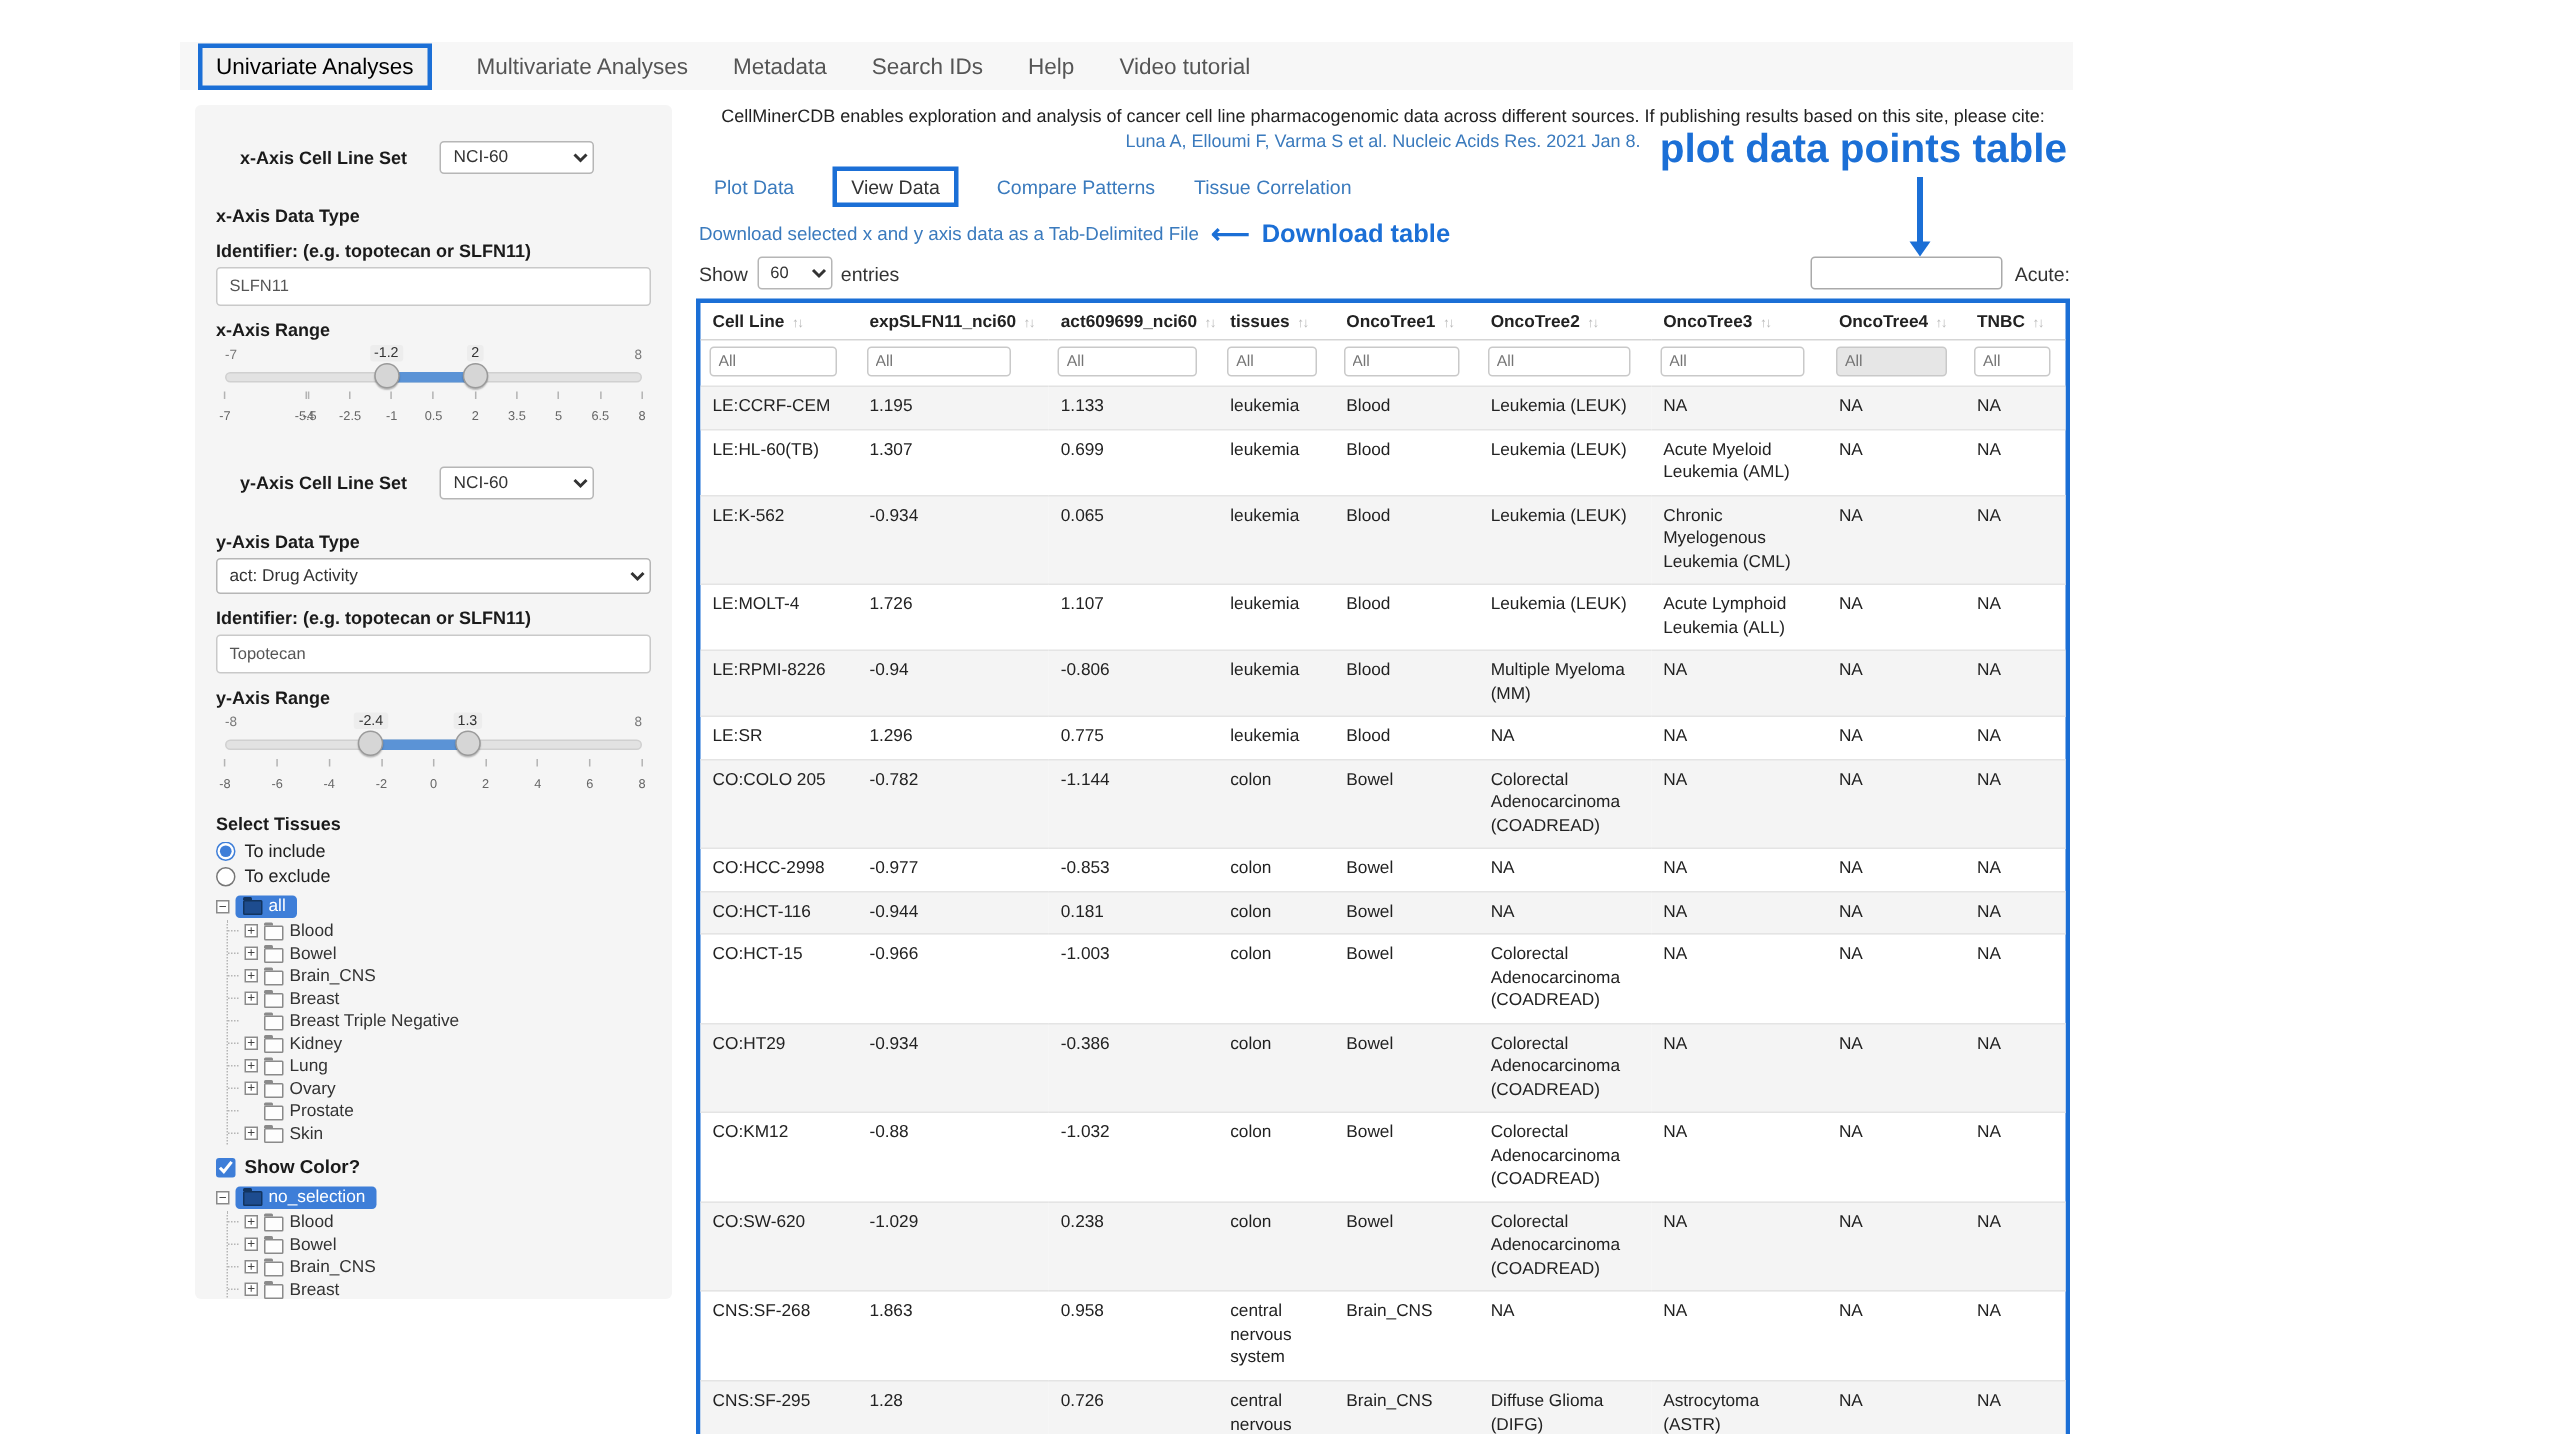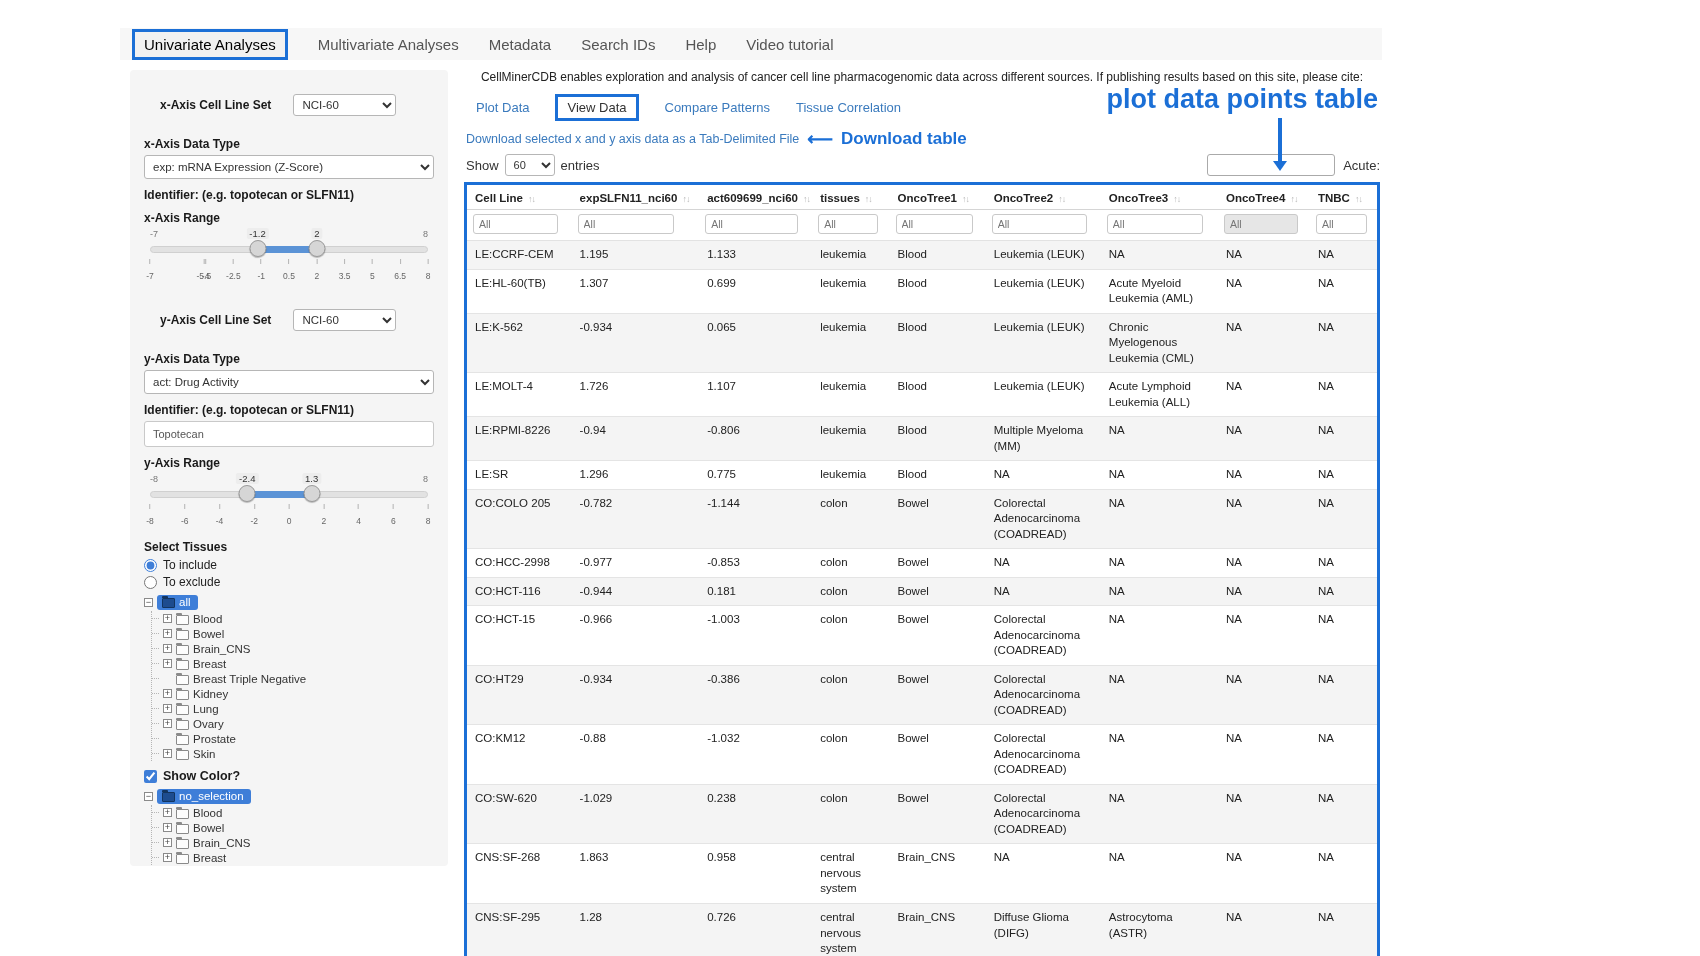--- a/index.html
+++ b/index.html
@@ -106,23 +106,23 @@
   <div class="content">
 
     <div class="sidebar">
 
       <div class="sb-inline">
         <div class="sb-label">x-Axis Cell Line Set</div>
         <select class="sel-narrow"><option>NCI-60</option></select>
       </div>
 
       <div class="sb-label">x-Axis Data Type</div>
-      <select class="sel-wide"><option>exp: mRNA Expression (Z-Score)</option></select>
 
       <div class="sb-label">Identifier: (e.g. topotecan or SLFN11)</div>
+      <input class="sb-input" type="text" value="SLFN11" style="">
 
       <div class="sb-label">x-Axis Range</div>
       <div class="slider">
           <span class="sl-minmax" style="left: 0px;">-7</span>
           <span class="sl-minmax" style="right: 0px;">8</span>
           <span class="sl-track"></span>
           <span class="sl-bar" style="left: 38.67%; width: 21.33%;"></span>
           <span class="sl-vlabel" style="left: 38.67%;">-1.2</span>
           <span class="sl-vlabel" style="left: 60%;">2</span>
           <span class="sl-handle" style="left: 38.67%;"></span>
@@ -290,20 +290,21 @@
               <span>Kidney</span>
             </li>
           </ul>
         </div>
 
     </div>
 
     <div class="main">
 
       <div class="intro">CellMinerCDB enables exploration and analysis of cancer cell line pharmacogenomic data across different sources. If publishing results based on this site, please cite:</div>
+      <div class="citation">Luna A, Elloumi F, Varma S et al. Nucleic Acids Res. 2021 Jan 8.</div>
 
       <div class="vtabs">
           <span class="vtab">Plot Data</span>
           <span class="vtab boxed">View Data</span>
           <span class="vtab">Compare Patterns</span>
           <span class="vtab">Tissue Correlation</span>
         </div>
 
       <div class="dl-row">
         <span class="dl-link">Download selected x and y axis data as a Tab-Delimited File</span>

